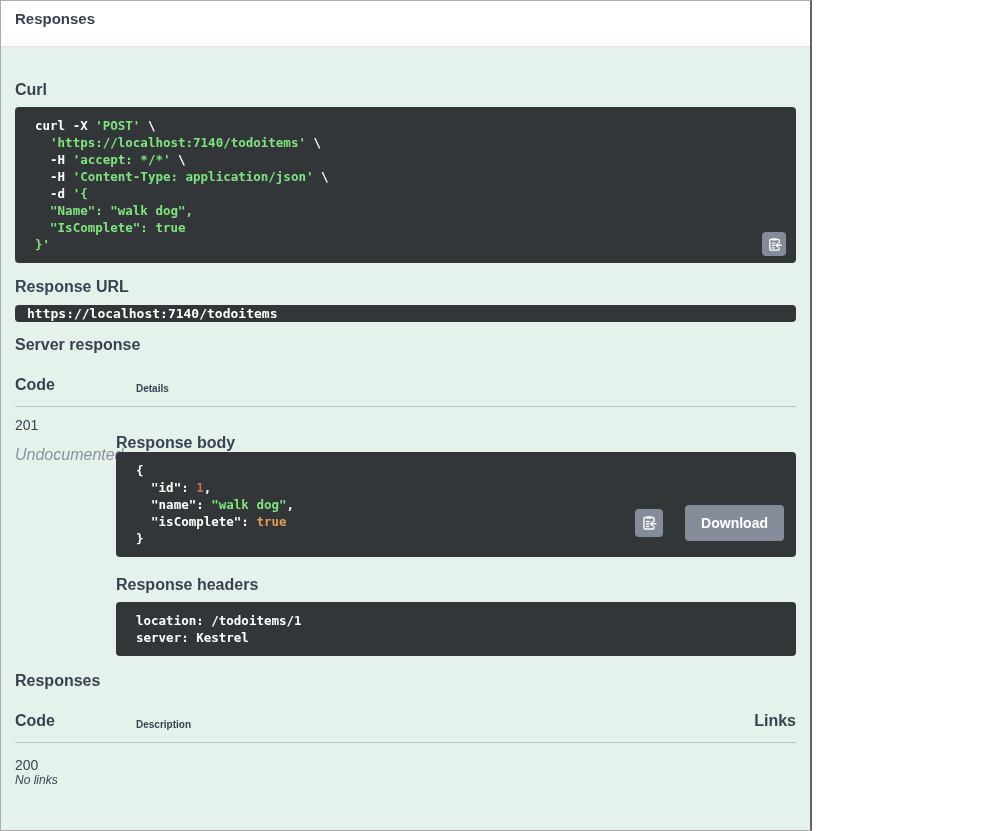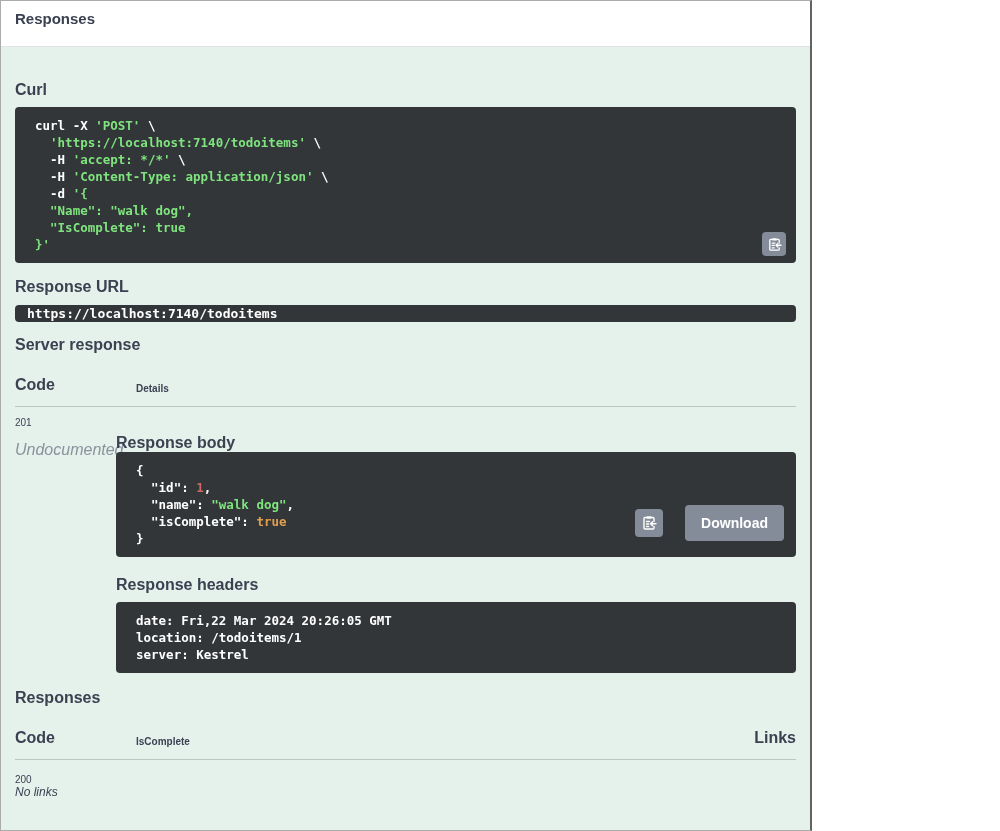--- a/index.html
+++ b/index.html
@@ -74,21 +74,21 @@
     margin-top:22px;
     display:flex; align-items:flex-end;gap:20px;
   }
   .col-code { width:101px; flex:none; }
   .col-details { flex:1; }
   .col-links { flex:none; text-align:right; }
   .th-big { font-size:16px; font-weight:bold; color:var(--heading); }
   .th-small { font-size:10px; font-weight:bold; color:var(--heading); padding-top:2px; }
   .hr { border-bottom:1px solid var(--divider); margin-top:12px; }
   .response-row { display:flex; margin-top:10px; }
-  .status-code { font-size:10px; color:var(--heading); }
+  .status-code { font-size:14px; color:var(--heading); }
   .undocumented { font-style:italic; font-size:16px; color:var(--muted); margin-top:13px; }
   .details-col { flex:1; padding-top:17px; }
   .lbl-response-body { margin-bottom:0; }
   .body-block { padding:6px 10px; }
   .block-actions {
     position:absolute; right:12px; bottom:8px;
     display:flex; align-items:center; gap:22px;
   }
   .copy-btn {
     width:28px; height:28px;
@@ -168,30 +168,30 @@
                 <rect x="5.5" y="1.2" width="5" height="2.6" rx="0.6" fill="#ffffff" stroke="none"></rect>
                 <path d="M5.5 6.5h3M5.5 9h2.2M5.5 11.5h2.2"></path>
                 <path d="M15 8.8H9.8M11.6 6.8l-2 2 2 2"></path>
               </svg>
             </button>
             <button class="download-btn">Download</button>
           </div>
         </div>
 
         <div class="section-label lbl-response-headers">Response headers</div>
-        <pre class="codeblock headers-block"><div class="code-line"><span class="tok-p">date: Fri,22 Mar 2024 20:26:05 GMT</span></div><div class="code-line"><span class="tok-p">location: /todoitems/1</span></div><div class="code-line"><span class="tok-p">server: Kestrel</span></div></pre>
+        <pre class="codeblock headers-block"><div class="code-line"><span class="tok-p">location: /todoitems/1</span></div><div class="code-line"><span class="tok-p">server: Kestrel</span></div></pre>
 
       </div>
     </div>
 
     <div class="section-label lbl-responses-bottom">Responses</div>
 
     <div class="thead-row">
       <div class="col-code th-big">Code</div>
-      <div class="col-details th-small">IsComplete</div>
+      <div class="col-details th-small">Description</div>
       <div class="col-links th-big">Links</div>
     </div>
     <div class="hr"></div>
 
     <div class="data-row">
       <div class="col-code status-code">200</div>
       <div class="col-details"></div>
       <div class="col-links no-links">No links</div>
     </div>
 

